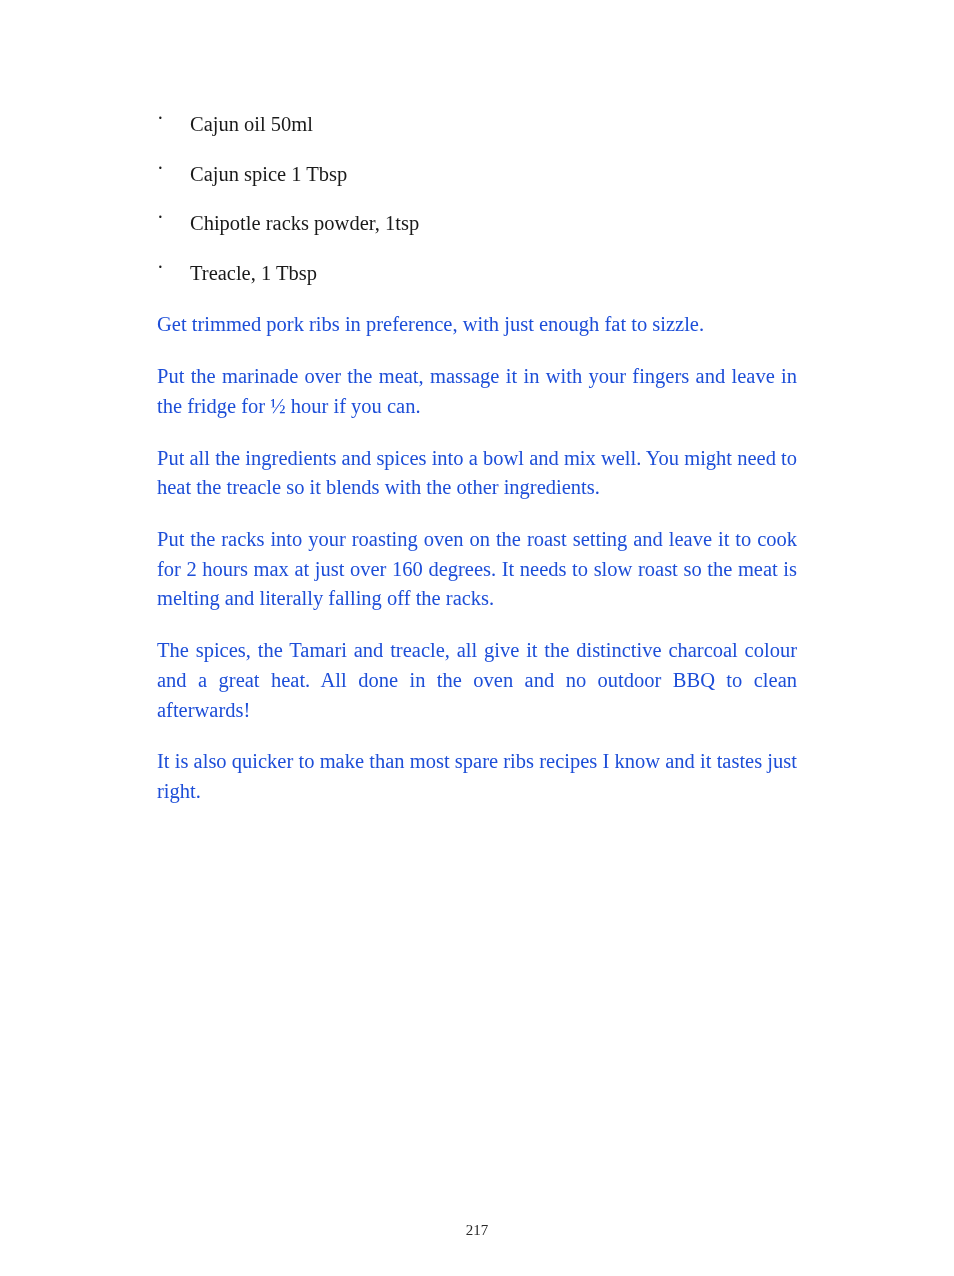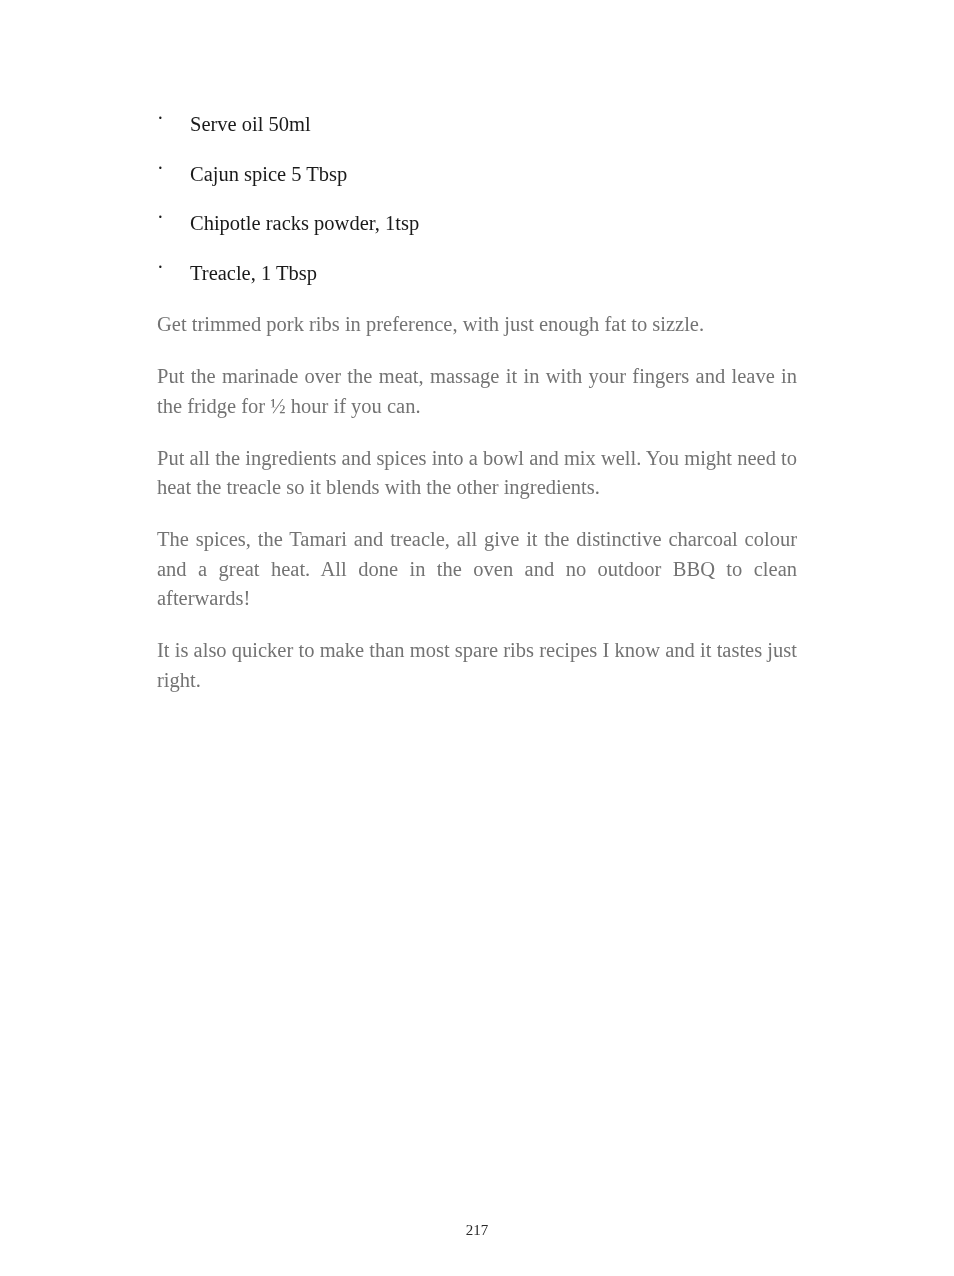--- a/index.html
+++ b/index.html
@@ -43,21 +43,21 @@
     font-size: 20px;
     line-height: 1;
     color: #1a1a1a;
   }
   p.para {
     font-size: 20.5px;
     line-height: 1.45;
     margin: 0 0 22px 0;
     text-align: justify;
     text-justify: inter-word;
-    color: #737373;
+    color: #1d4ed8;
   }
   p.para.nojustify {
     text-align: left;
   }
   p.para:last-child {
     margin-bottom: 0;
     margin-top: 8px;
   }
   .page-number {
     position: absolute;
@@ -73,39 +73,40 @@
 </head>
 <body>
 
 <div class="page">
 
   <div class="content">
 
     <ul class="ingredients">
       <li>
         <span class="bullet">·</span>
-        <span>Serve oil 50ml</span>
+        <span>Cajun oil 50ml</span>
       </li>
       <li>
         <span class="bullet">·</span>
-        <span>Cajun spice 5 Tbsp</span>
+        <span>Cajun spice 1 Tbsp</span>
       </li>
       <li>
         <span class="bullet">·</span>
         <span>Chipotle racks powder, 1tsp</span>
       </li>
       <li>
         <span class="bullet">·</span>
         <span>Treacle, 1 Tbsp</span>
       </li>
     </ul>
 
     <p class="para nojustify">Get trimmed pork ribs in preference, with just enough fat to sizzle.</p>
     <p class="para">Put the marinade over the meat, massage it  in with your fingers and leave in the fridge for ½ hour if you can.</p>
     <p class="para">Put all the ingredients and spices into a bowl and mix well. You might need to heat the treacle so it blends with the other ingredients.</p>
+    <p class="para">Put the racks into your roasting oven on the roast setting and leave it to cook for 2 hours max at just over 160 degrees. It needs to slow roast so the meat is melting and literally falling off the racks.</p>
     <p class="para">The spices, the Tamari and treacle, all give it the distinctive charcoal colour and a great heat. All done in the oven and no outdoor BBQ to clean afterwards!</p>
     <p class="para">It is also quicker to make than most spare ribs recipes I know and it tastes just right.</p>
 
   </div>
 
   <div class="page-number">217</div>
 
 </div>
 
 </body></html>

